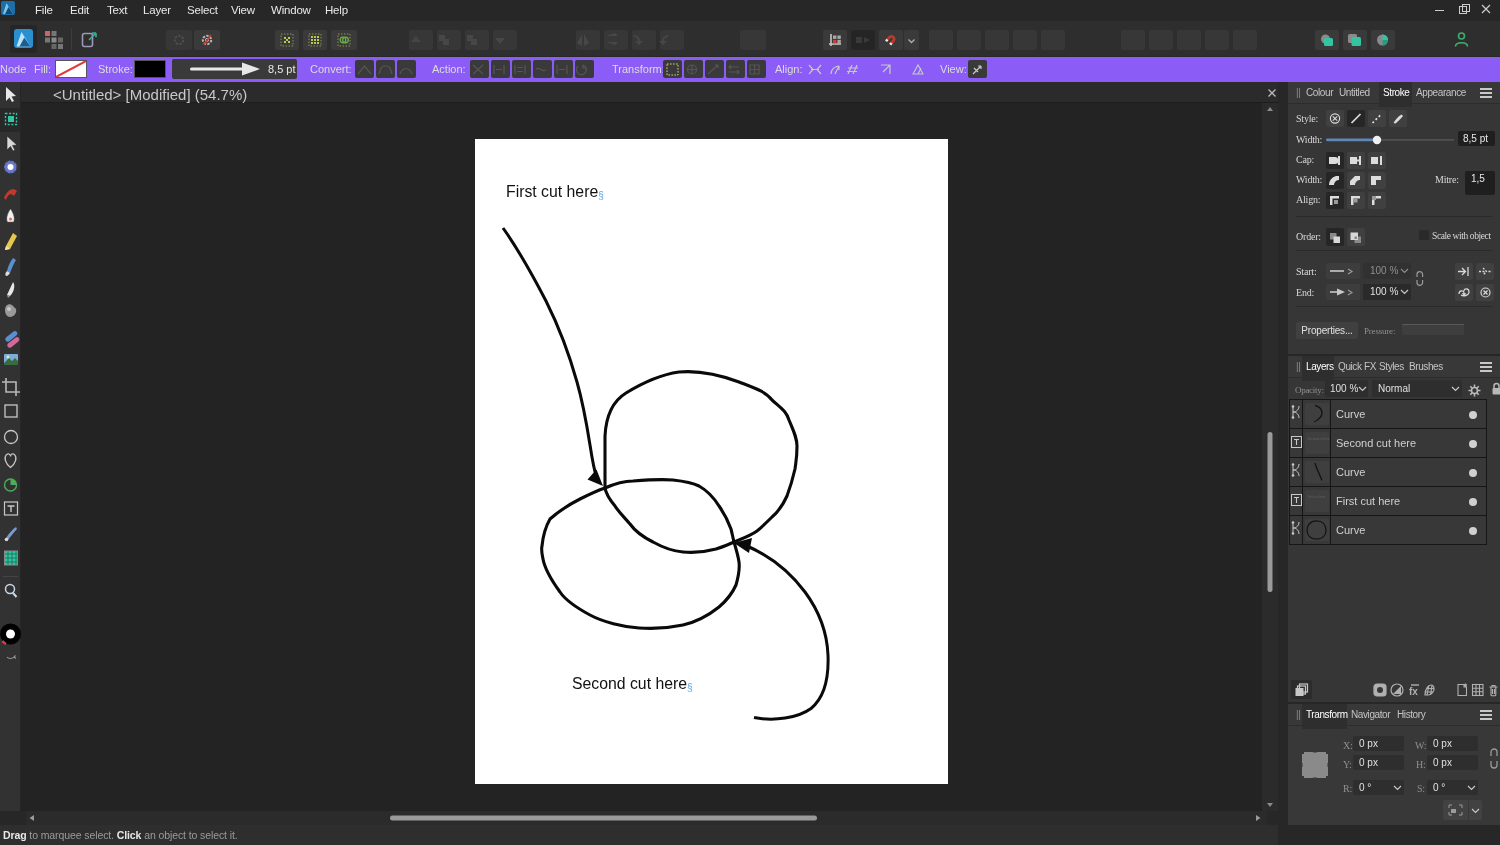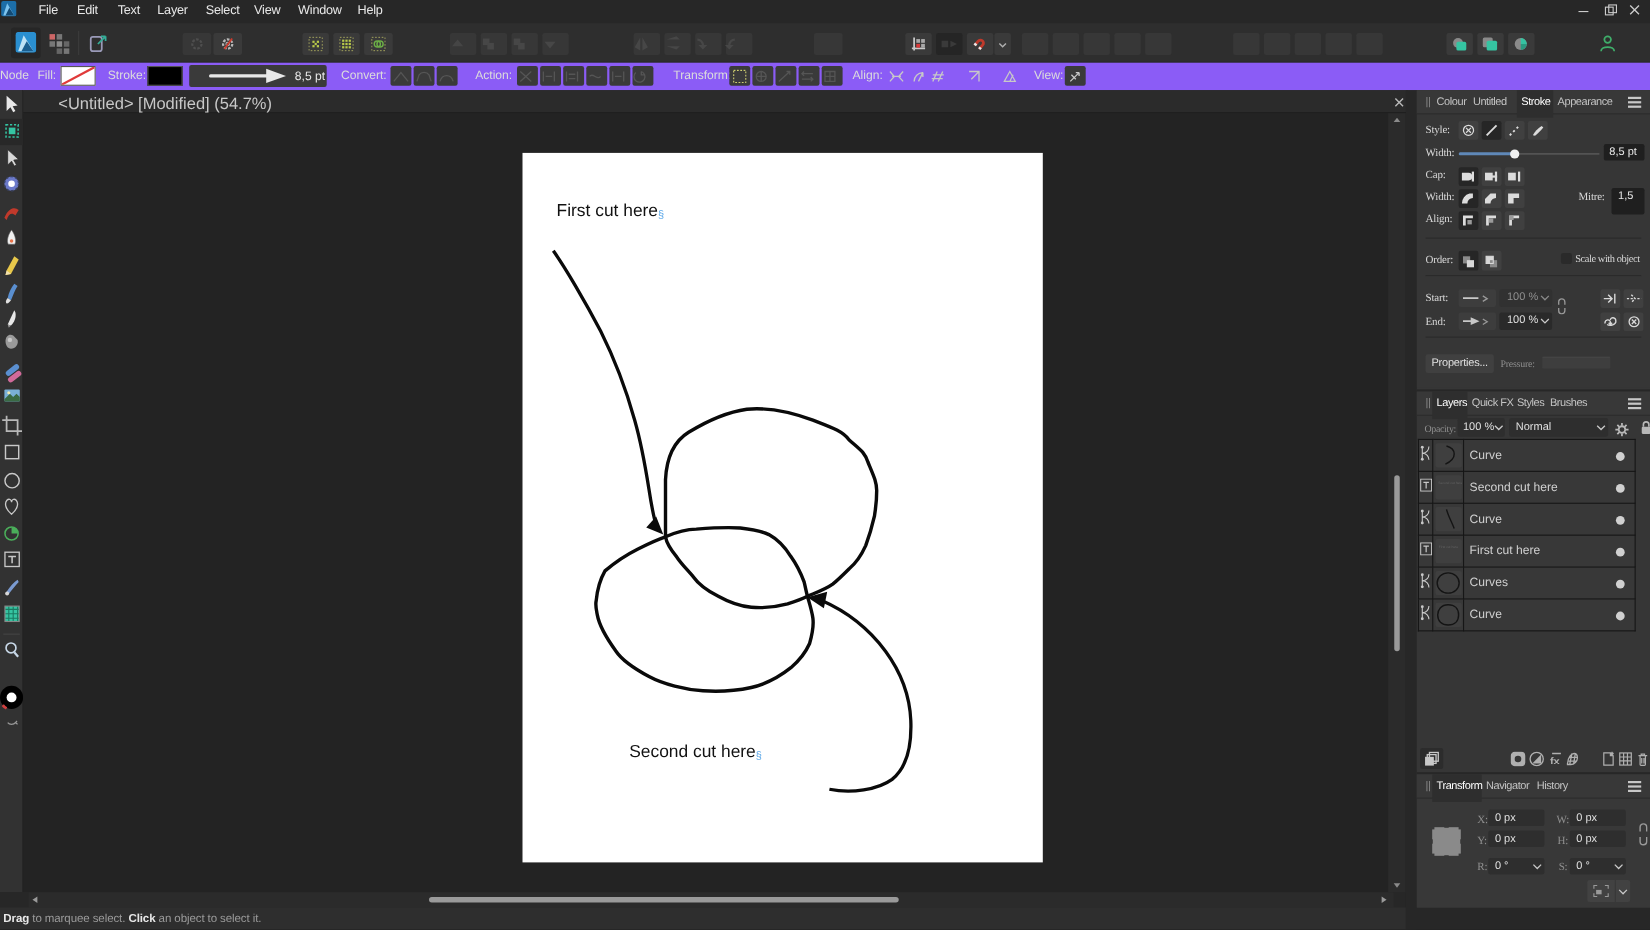--- a/index.html
+++ b/index.html
@@ -687,33 +687,20 @@
                 <td style="border:1px solid #161616;font-size:11px;color:#d0d0d0;padding-left:5px">First cut here<span style="float:right;margin-right:9px;margin-top:3px;width:8px;height:8px;border-radius:50%;background:#d0d0d0;display:inline-block"></span></td>
               </tr>
               <tr style="height:29px">
                 <td style="border:1px solid #161616;width:13px;text-align:center;padding:0"><svg width="11" height="14" viewBox="0 0 11 14">
                     <path d="M2 1 L2 13 M2 7 C6 7 8 4 8 1 M2 7 C6 7 8 10 8 13" stroke="#c8c8c8" stroke-width="1" fill="none"></path>
                     <circle cx="2" cy="1.5" r="1.3" fill="#c8c8c8"></circle>
                     <circle cx="2" cy="12.5" r="1.3" fill="#c8c8c8"></circle>
                   </svg></td>
                 <td style="border:1px solid #161616;width:28px;padding:1px">
                   <div style="width:24px;height:22px;background:#3f3f3f;border-radius:2px;margin:auto"><svg width="24" height="22" viewBox="0 0 24 22">
-                      <ellipse cx="11.5" cy="11" rx="10" ry="9.2" stroke="#141414" fill="none" stroke-width="1.3"></ellipse>
-                    </svg></div>
-                </td>
-                <td style="border:1px solid #161616;font-size:11px;color:#d0d0d0;padding-left:5px">Curves<span style="float:right;margin-right:9px;margin-top:3px;width:8px;height:8px;border-radius:50%;background:#d0d0d0;display:inline-block"></span></td>
-              </tr>
-              <tr style="height:29px">
-                <td style="border:1px solid #161616;width:13px;text-align:center;padding:0"><svg width="11" height="14" viewBox="0 0 11 14">
-                    <path d="M2 1 L2 13 M2 7 C6 7 8 4 8 1 M2 7 C6 7 8 10 8 13" stroke="#c8c8c8" stroke-width="1" fill="none"></path>
-                    <circle cx="2" cy="1.5" r="1.3" fill="#c8c8c8"></circle>
-                    <circle cx="2" cy="12.5" r="1.3" fill="#c8c8c8"></circle>
-                  </svg></td>
-                <td style="border:1px solid #161616;width:28px;padding:1px">
-                  <div style="width:24px;height:22px;background:#3f3f3f;border-radius:2px;margin:auto"><svg width="24" height="22" viewBox="0 0 24 22">
                       <path d="M11.5 1.8 C17.5 1.8 21 5.5 21 11 C21 16.5 17.5 20.2 11.5 20.2 C5.5 20.2 2 16.5 2 11 C2 6.5 5 1.8 11.5 1.8 Z" stroke="#141414" fill="none" stroke-width="1.3"></path>
                     </svg></div>
                 </td>
                 <td style="border:1px solid #161616;font-size:11px;color:#d0d0d0;padding-left:5px">Curve<span style="float:right;margin-right:9px;margin-top:3px;width:8px;height:8px;border-radius:50%;background:#d0d0d0;display:inline-block"></span></td>
               </tr>
             </tbody>
           </table>
         </div>
   </div>
 

